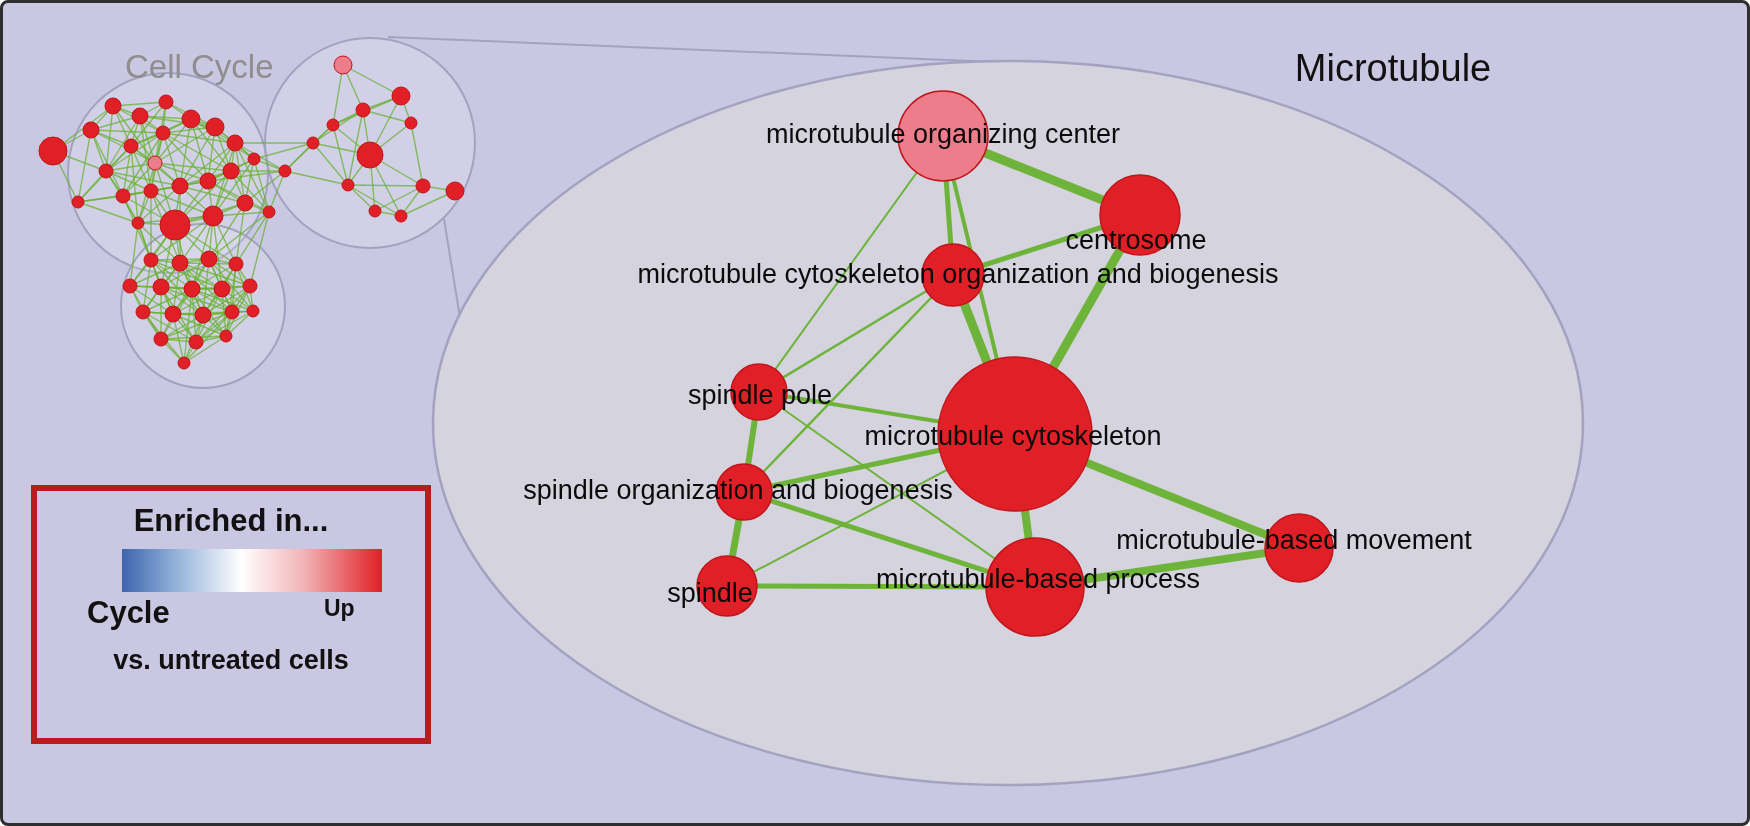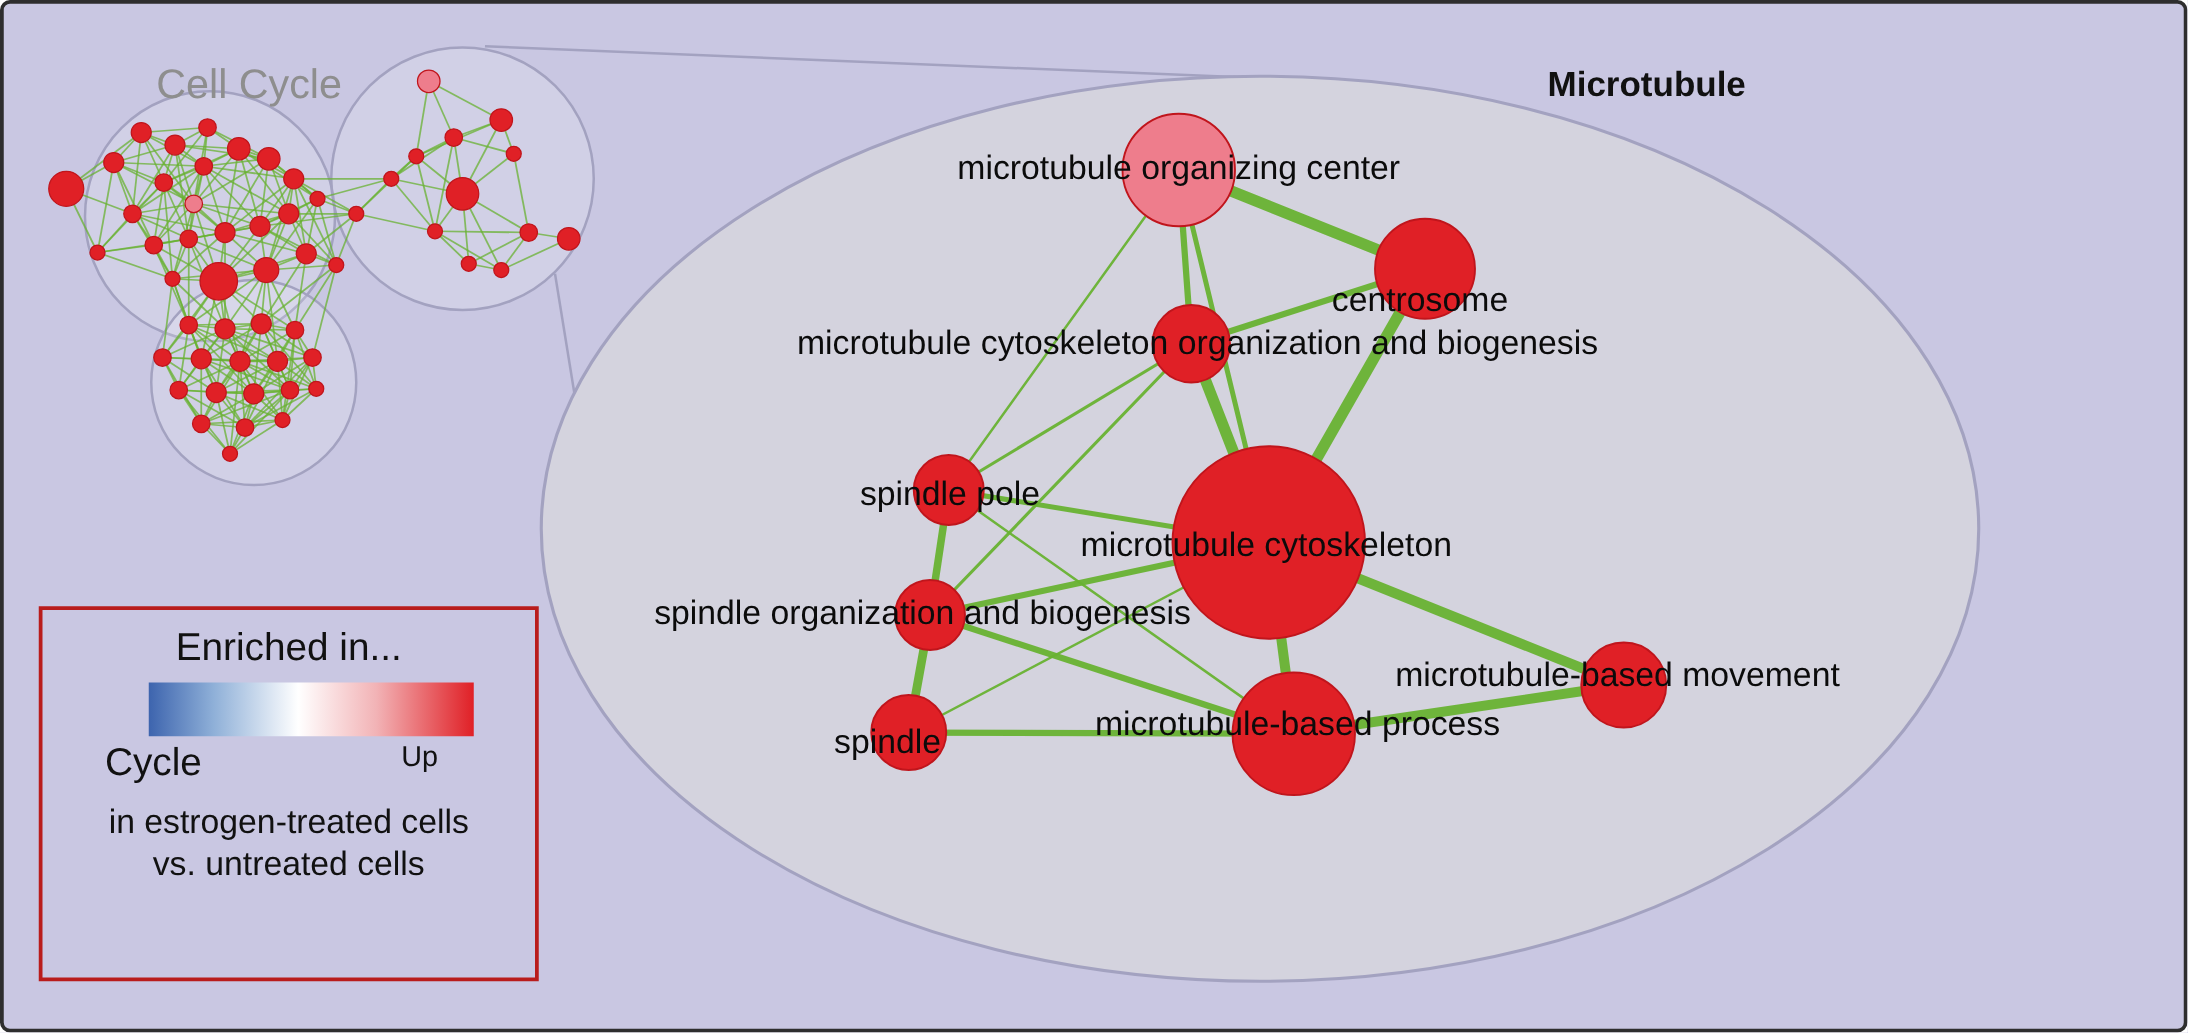--- a/index.html
+++ b/index.html
@@ -4,24 +4,24 @@
 <style>
   html,body{margin:0;padding:0;background:#ffffff;}
   .figure{
     position:relative;width:1750px;height:826px;
     border:3px solid #2e2e2e;border-radius:8px;box-sizing:border-box;
     overflow:hidden;
     font-family:"Liberation Sans",sans-serif;
   }
   #net{position:absolute;left:0;top:0;}
   .glabel{position:absolute;color:#8e8e8e;font-size:33px;line-height:40px;white-space:nowrap;}
-  .btitle{position:absolute;color:#111111;font-size:28px;line-height:38px;font-weight:bold;}
+  .btitle{position:absolute;color:#111111;font-size:38px;line-height:38px;text-align:center;}
   .legend{
-    position:absolute;left:28px;top:482px;width:400px;height:300px;
-    border:3px solid #b91c1c;box-sizing:border-box;
+    position:absolute;left:28px;top:482px;width:400px;height:259px;
+    border:6px solid #b91c1c;box-sizing:border-box;font-weight:bold;
   }
   .legend-title{position:absolute;top:12px;width:100%;text-align:center;font-size:31px;color:#111111;}
   .legend-grad{position:absolute;left:85px;top:58px;width:260px;height:43px;}
   .legend-down{position:absolute;left:50px;top:104px;font-size:31px;color:#111111;}
   .legend-up{position:absolute;left:287px;top:104px;font-size:23px;color:#111111;}
   .legend-cap{position:absolute;top:152px;width:100%;text-align:center;font-size:27px;line-height:34px;color:#111111;}
   .nlabel{font-family:"Liberation Sans",sans-serif;font-size:27px;fill:#0b0b0b;}
 </style>
 </head>
 <body>
@@ -427,17 +427,16 @@
   <div class="btitle" style="left:1235px;top:46px;width:310px;">
     <div>Microtubule</div>
   </div>
 
   <div class="legend">
     <div class="legend-title">Enriched in...</div>
     <div class="legend-grad" id="legend-grad" style="background: linear-gradient(90deg, rgb(61, 100, 174) 0%, rgb(143, 176, 216) 20%, rgb(255, 255, 255) 46%, rgb(242, 179, 182) 70%, rgb(224, 32, 38) 100%);"></div>
     <div class="legend-down">Cycle</div>
     <div class="legend-up">Up</div>
     <div class="legend-cap">
-      <div>in estrogen-treated cells</div>
       <div>vs. untreated cells</div>
     </div>
   </div>
 </div>
 
 </body></html>

